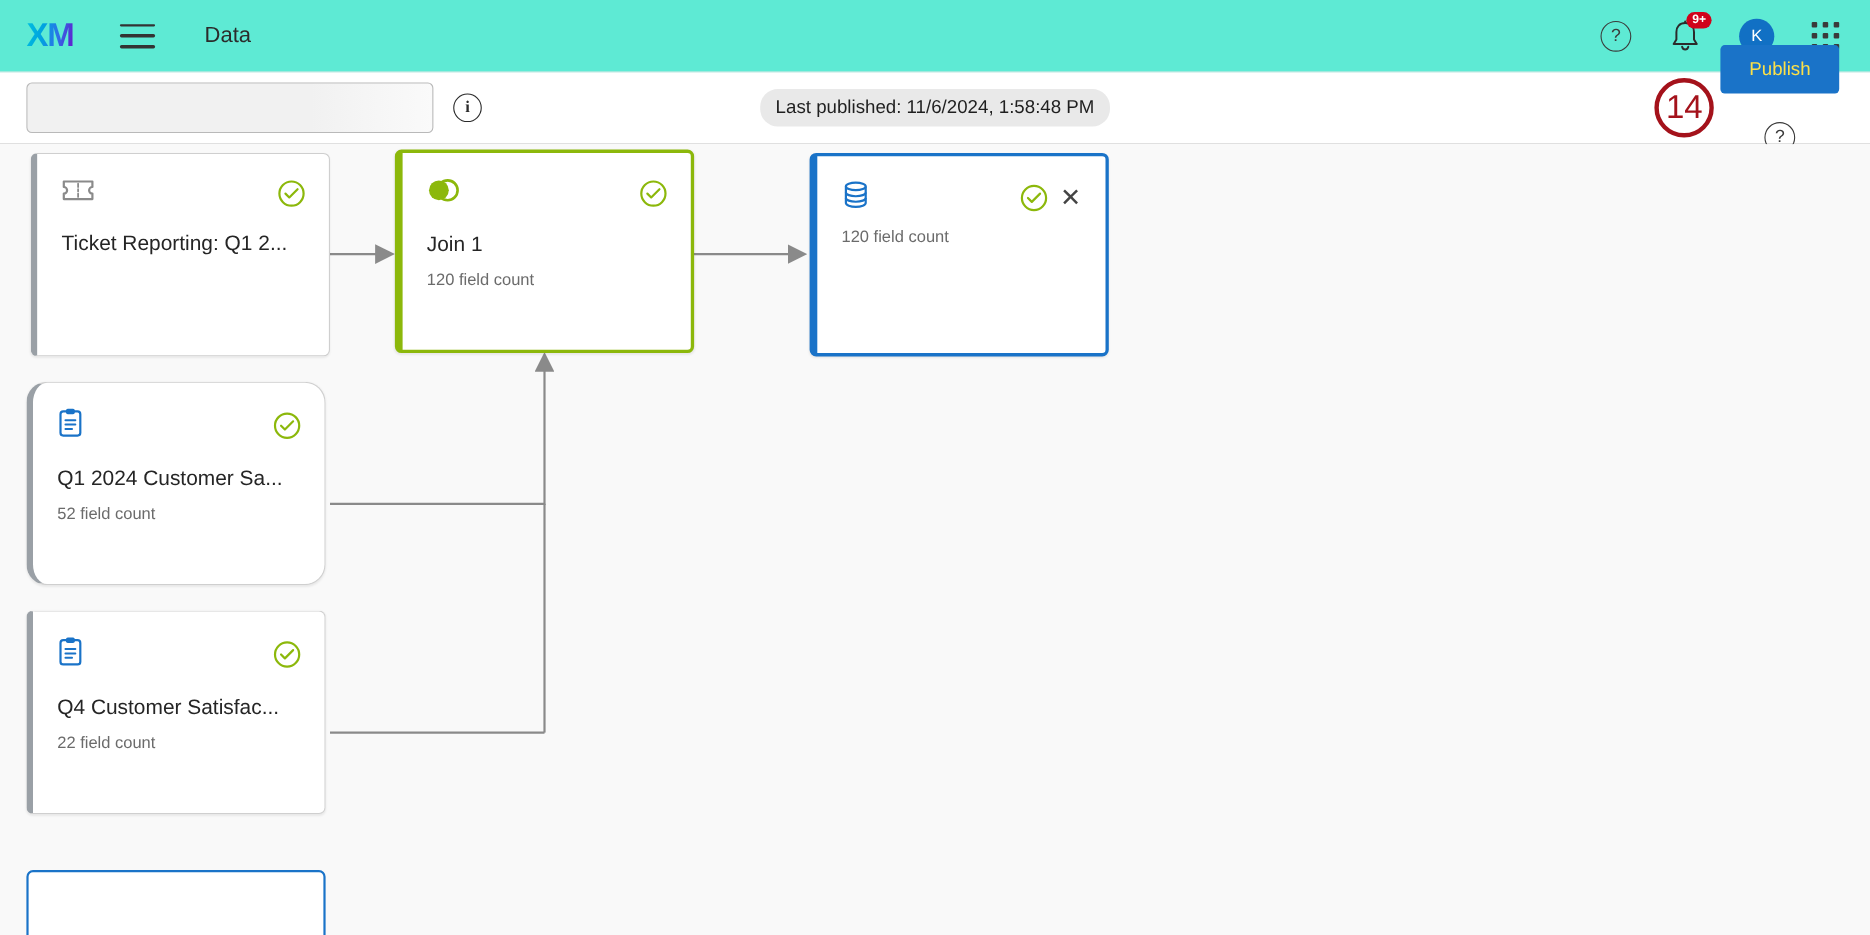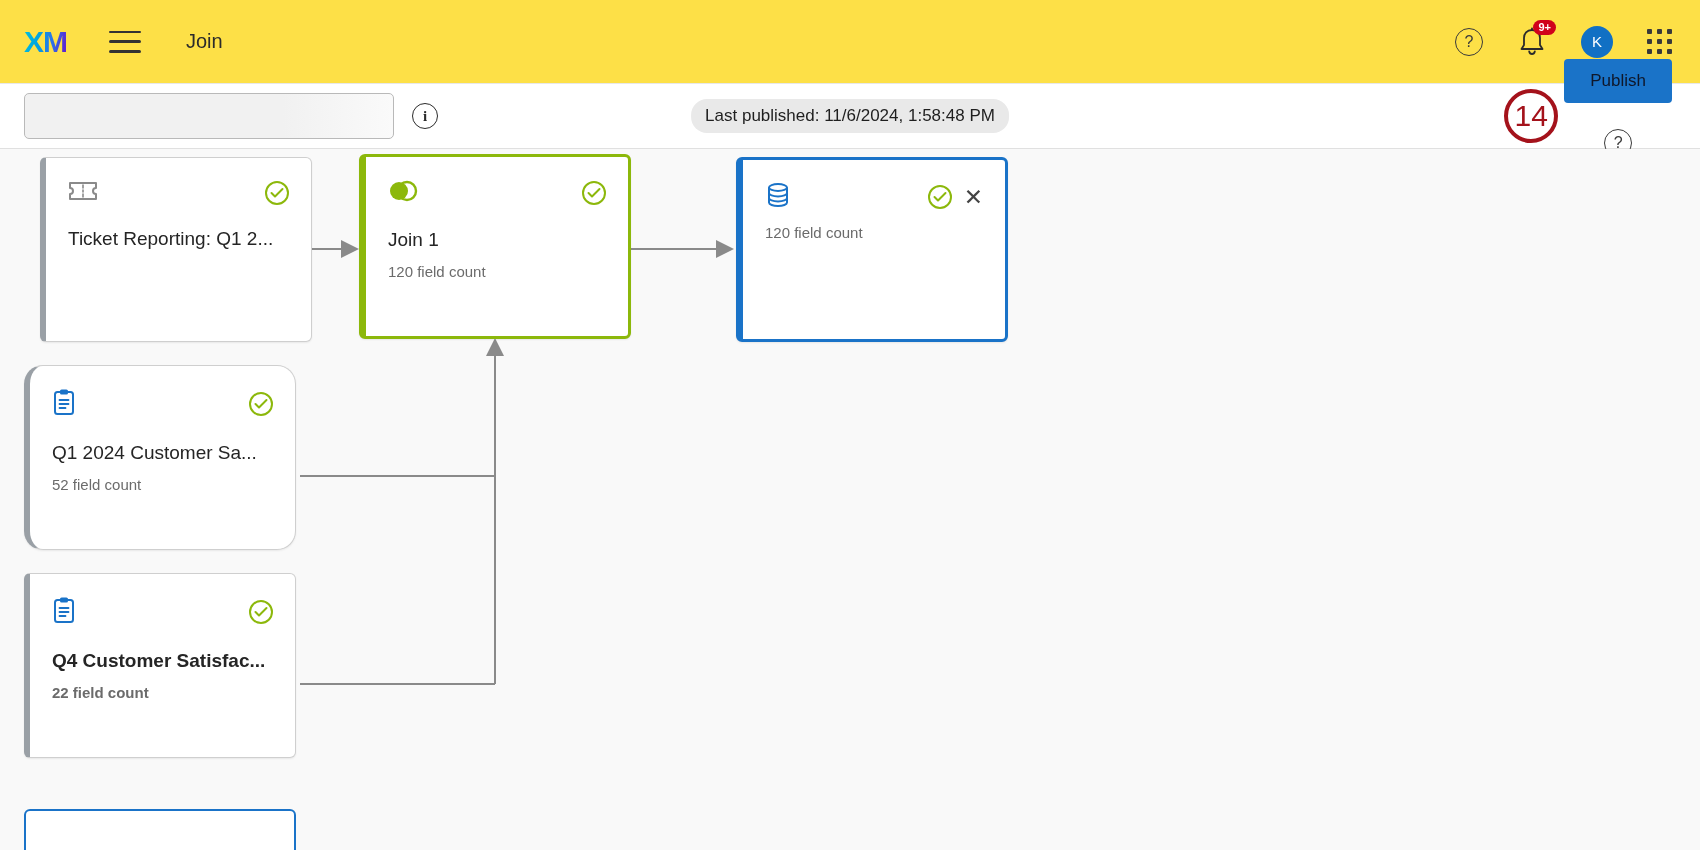--- a/index.html
+++ b/index.html
@@ -6,22 +6,22 @@
   html, body {
     width: 1700px; height: 850px;
     font-family: "Liberation Sans", sans-serif;
     background: #ffffff;
     overflow: hidden;
   }
 
   
   .topnav {
     position: relative;
-    height: 84px;
-    background: #fde047;
+    height: 66px;
+    background: #5eead4;
     display: flex;
     align-items: center;
     border-bottom: 1px solid #e8e8e8;
   }
   .xm-logo {
     margin-left: 24px;
     font-size: 30px;
     font-weight: bold;
     letter-spacing: -1px;
     background: linear-gradient(100deg, #00C2DE 0%, #00A2E0 35%, #2E6FE8 65%, #6A11C9 100%);
@@ -115,21 +115,21 @@
   }
   .toolbar-right {
     margin-left: auto;
     display: flex; align-items: center; gap: 26px;
     margin-right: 28px;
     position: relative;
     flex-direction: column;
   }
   .publish-btn {
     background: #1a73c8;
-    color: #0f172a;
+    color: #fde047;
     border: none;
     border-radius: 4px;
     font-size: 17px;
     padding: 12px 26px;
     cursor: pointer;
     font-family: "Liberation Sans", sans-serif;
     margin-top: 36px;
   }
   .close-x {
     font-size: 26px; color: #333; cursor: pointer; line-height: 1;
@@ -214,21 +214,21 @@
 
 <div class="topnav">
   <div class="xm-logo">XM</div>
 
   <div class="hamburger">
     <span></span>
     <span></span>
     <span></span>
   </div>
 
-  <div class="nav-title">Join</div>
+  <div class="nav-title">Data</div>
 
   <div class="nav-right">
     <div class="icon-btn">
       <div class="circle-q">?</div>
     </div>
 
     <div class="icon-btn">
       <div class="bell-wrap">
         <svg width="30" height="32" viewBox="0 0 30 32">
           <path d="M15 4 C9.8 4 7 7.5 7 12 L7 19 L4.5 23 L25.5 23 L23 19 L23 12 C23 7.5 20.2 4 15 4 Z" fill="none" stroke="#2b2b2b" stroke-width="1.8" stroke-linejoin="round"></path>
@@ -284,21 +284,21 @@
     <path d="M300,100 L355,100" stroke="#8a8a8a" stroke-width="2" fill="none" marker-end="url(#arrow)"></path>
 
     <path d="M630,100 L730,100" stroke="#8a8a8a" stroke-width="2" fill="none" marker-end="url(#arrow)"></path>
 
     <path d="M300,327 L495,327 L495,193" stroke="#8a8a8a" stroke-width="2" fill="none" marker-end="url(#arrow)"></path>
 
     <path d="M300,535 L495,535" stroke="#8a8a8a" stroke-width="2" fill="none"></path>
     <path d="M495,535 L495,327" stroke="#8a8a8a" stroke-width="2" fill="none"></path>
   </svg>
 
-  <div class="node" style="left:40px; top:8px;">
+  <div class="node" style="left:28px; top:8px;">
     <div class="node-head">
       <span>
         <svg width="30" height="22" viewBox="0 0 30 22">
           <path d="M2,3 H28 V8 a3,3 0 0 0 0,6 V19 H2 V14 a3,3 0 0 0 0,-6 Z" fill="none" stroke="#8a8a8a" stroke-width="2" stroke-linejoin="round"></path>
           <path d="M15,5 L15,8 M15,10 L15,12 M15,14 L15,17" stroke="#8a8a8a" stroke-width="1.6" stroke-linecap="round"></path>
         </svg>
       </span>
       <div class="node-head-right">
         <span class="check-circle">
           <svg width="14" height="12" viewBox="0 0 14 12">
@@ -366,21 +366,21 @@
           <svg width="14" height="12" viewBox="0 0 14 12">
               <path d="M1.5,6 L5,9.5 L12.5,2" fill="none" stroke="#8CB80B" stroke-width="2" stroke-linecap="round" stroke-linejoin="round"></path>
             </svg>
         </span>
       </div>
     </div>
     <div class="node-title">Q1 2024 Customer Sa...</div>
     <div class="node-sub">52 field count</div>
   </div>
 
-  <div class="node" style="left:24px; top:424px;font-weight:bold;">
+  <div class="node" style="left:24px; top:424px;">
     <div class="node-head">
       <span>
         <svg width="24" height="28" viewBox="0 0 24 28">
           <rect x="3" y="4" width="18" height="22" rx="2.5" fill="none" stroke="#1a73c8" stroke-width="2"></rect>
           <rect x="8" y="1.5" width="8" height="5" rx="1.6" fill="#1a73c8"></rect>
           <path d="M7.5,12 H16.5 M7.5,16 H16.5 M7.5,20 H13.5" stroke="#1a73c8" stroke-width="1.8" stroke-linecap="round"></path>
         </svg>
       </span>
       <div class="node-head-right">
         <span class="check-circle">

